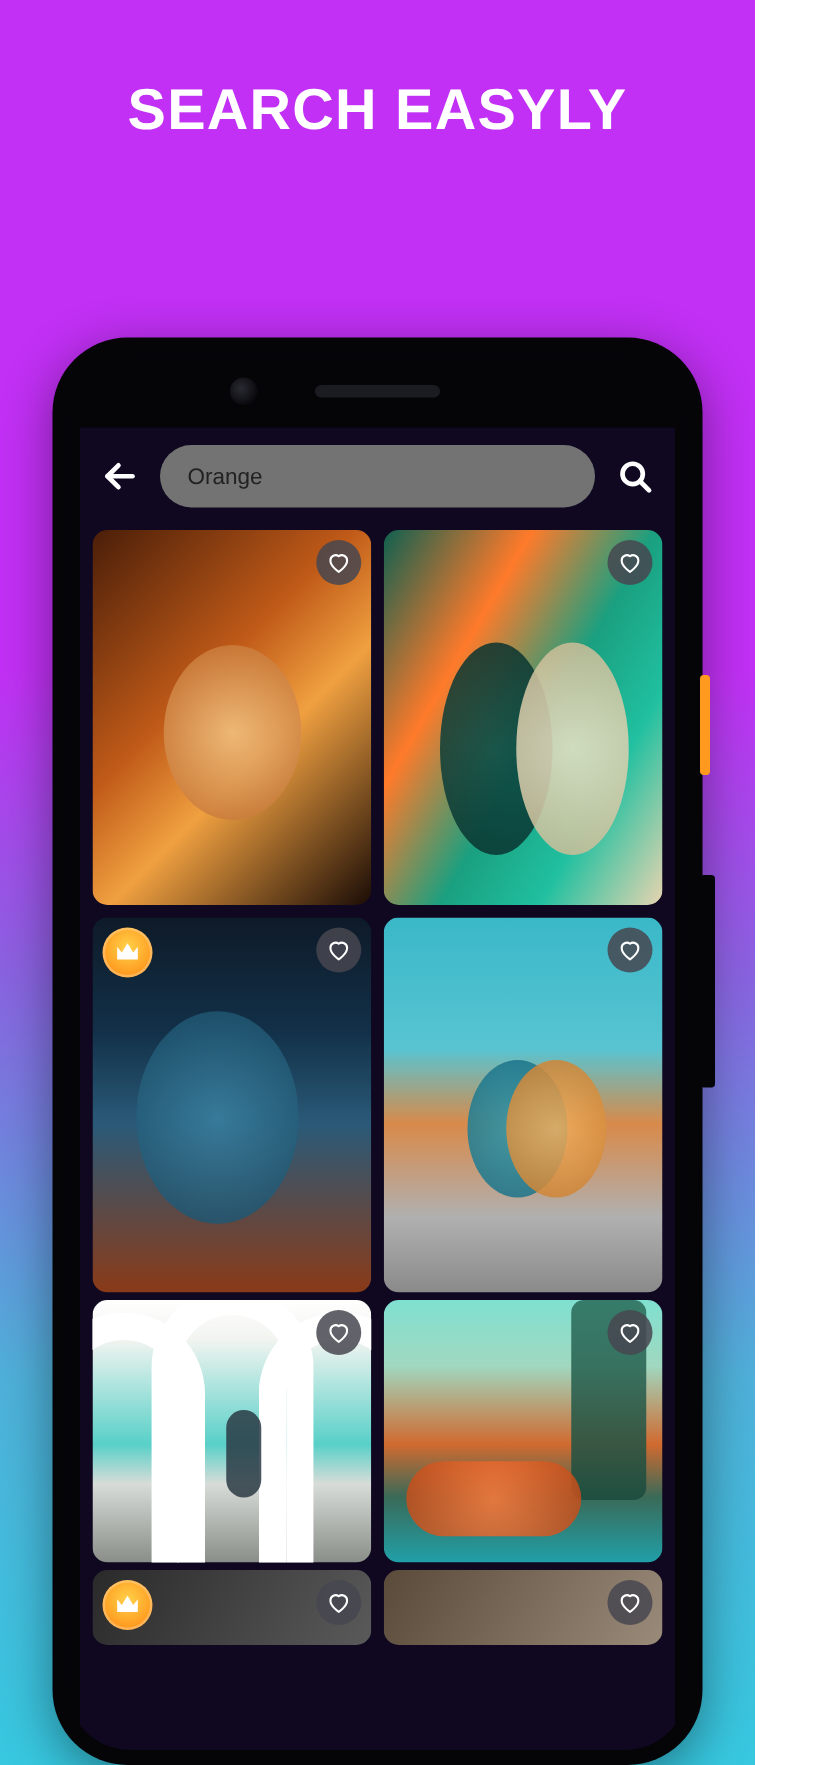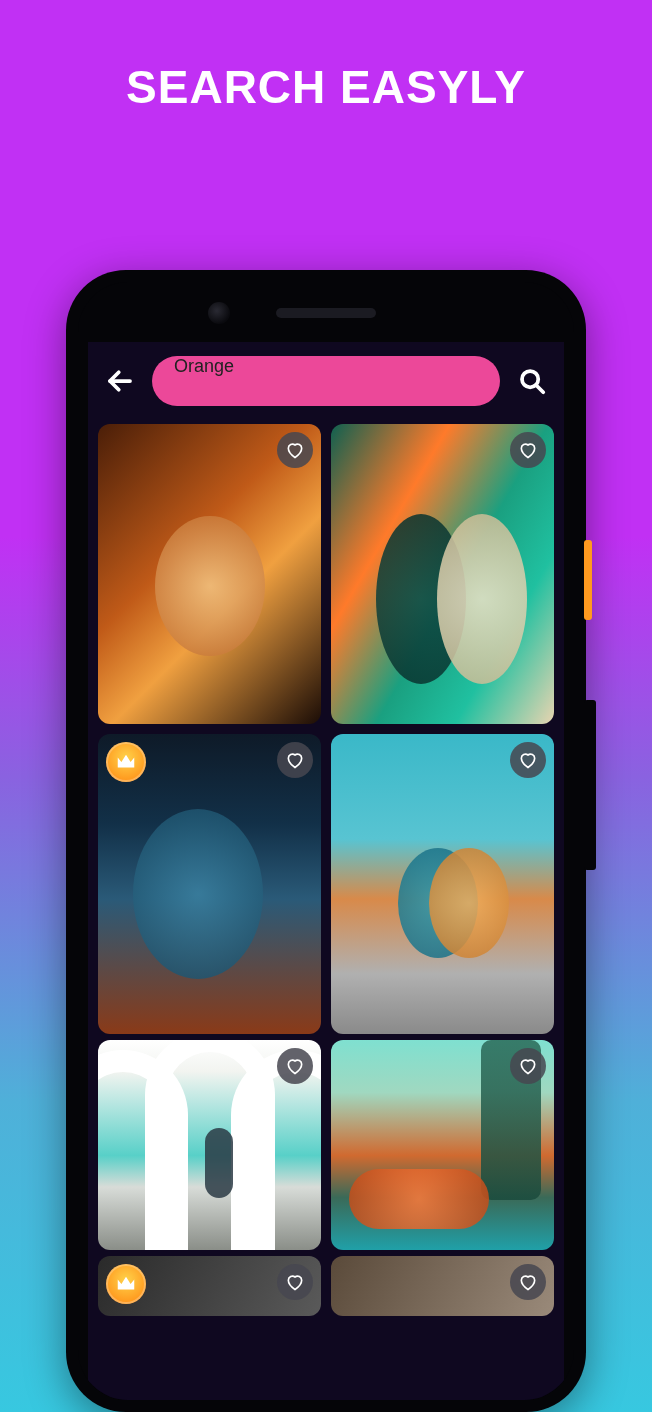--- a/index.html
+++ b/index.html
@@ -1,19 +1,19 @@
 <!DOCTYPE html>
 <html><head>
 <meta charset="utf-8">
 <style>
   * { box-sizing: border-box; margin: 0; padding: 0; }
   html, body { width: 652px; height: 1412px; overflow: hidden; font-family: -apple-system, Helvetica, Arial, sans-serif; }
 
   .bg {
-    width: 652px; height: 1412px;
+    width: 604px; height: 1412px;
     background: linear-gradient(180deg, #c130f4 0%, #c130f4 38%, #8a62e0 55%, #4fb0d9 78%, #37c8e0 100%);
     position: relative;
     padding-left: 36px;
   }
 
   .headline {
     position: absolute;
     top: 60px; left: 0; right: 0;
     text-align: center;
     color: #ffffff;
@@ -79,24 +79,24 @@
     gap: 14px;
     padding: 14px 14px 12px 14px;
   }
   .back-btn {
     width: 36px; height: 36px;
     display: flex; align-items: center; justify-content: center;
     cursor: pointer;
   }
   .search-field {
     flex: 1;
-    background: #ec4899;
+    background: #737373;
     border-radius: 999px;
     height: 50px;
-    display: flex; align-items: flex-start;
+    display: flex; align-items: center;
     padding: 0 22px;
     color: #222;
     font-size: 18px;
   }
   .search-btn {
     width: 36px; height: 36px;
     display: flex; align-items: center; justify-content: center;
     cursor: pointer;
   }
 

